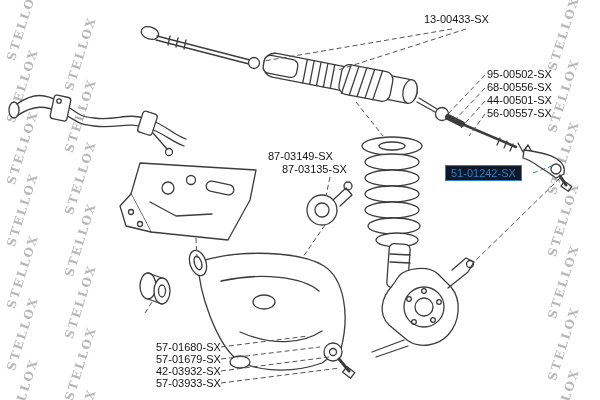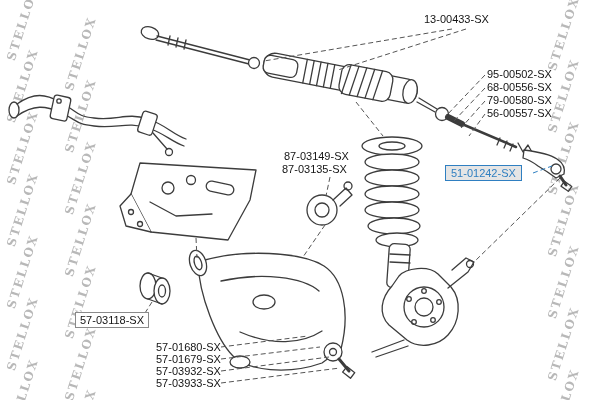--- a/index.html
+++ b/index.html
@@ -15,21 +15,21 @@
   }
   svg.drawing{position:absolute;left:0;top:0;z-index:1;}
   .lbl{
     position:absolute;z-index:2;font-size:11px;font-weight:normal;color:#141414;
     white-space:nowrap;line-height:12px;
   }
   .lbl.boxed{
     border:1px solid #8a8a8a;background:#fff;padding:1px 4px;
   }
   .lbl.highlight{
-    color:#2f7fc1;border:1px solid #2f7fc1;background:#e5e5e5;padding:1px 5px;
+    color:#2f7fc1;border:1px solid #2f7fc1;background:#0f172a;padding:1px 5px;
   }
 </style>
 </head>
 <body>
 
 <div class="stage">
 
   <div class="watermarks">
       <span class="wm" style="left: 4px; top: 58px;">STELLOX</span>
       <span class="wm" style="left: 4px; top: 120px;">STELLOX</span>
@@ -201,28 +201,27 @@
       <line x1="196" y1="238" x2="197" y2="258"></line>
       <line x1="356" y1="102" x2="383" y2="136"></line>
     </g>
     <line x1="533" y1="173" x2="552" y2="166" stroke="#2f7fc1" stroke-width="1" stroke-dasharray="5 3"></line>
   </svg>
 
   <div class="lbl" style="left:424px;top:13px">13-00433-SX</div>
 
   <div class="lbl" style="left:487px;top:68px">95-00502-SX</div>
   <div class="lbl" style="left:487px;top:81px">68-00556-SX</div>
-  <div class="lbl" style="left:487px;top:94px">79-00580-SX</div>
+  <div class="lbl" style="left:487px;top:94px">44-00501-SX</div>
   <div class="lbl" style="left:487px;top:107px">56-00557-SX</div>
 
   <div class="lbl highlight" style="left:445px;top:165px">51-01242-SX</div>
 
-  <div class="lbl" style="left:284px;top:150px">87-03149-SX</div>
+  <div class="lbl" style="left:268px;top:150px">87-03149-SX</div>
   <div class="lbl" style="left:282px;top:163px">87-03135-SX</div>
 
-  <div class="lbl boxed" style="left:75px;top:312px">57-03118-SX</div>
 
   <div class="lbl" style="left:156px;top:341px">57-01680-SX</div>
   <div class="lbl" style="left:156px;top:353px">57-01679-SX</div>
-  <div class="lbl" style="left:156px;top:365px">57-03932-SX</div>
+  <div class="lbl" style="left:156px;top:365px">42-03932-SX</div>
   <div class="lbl" style="left:156px;top:377px">57-03933-SX</div>
 
 </div>
 
 </body></html>

